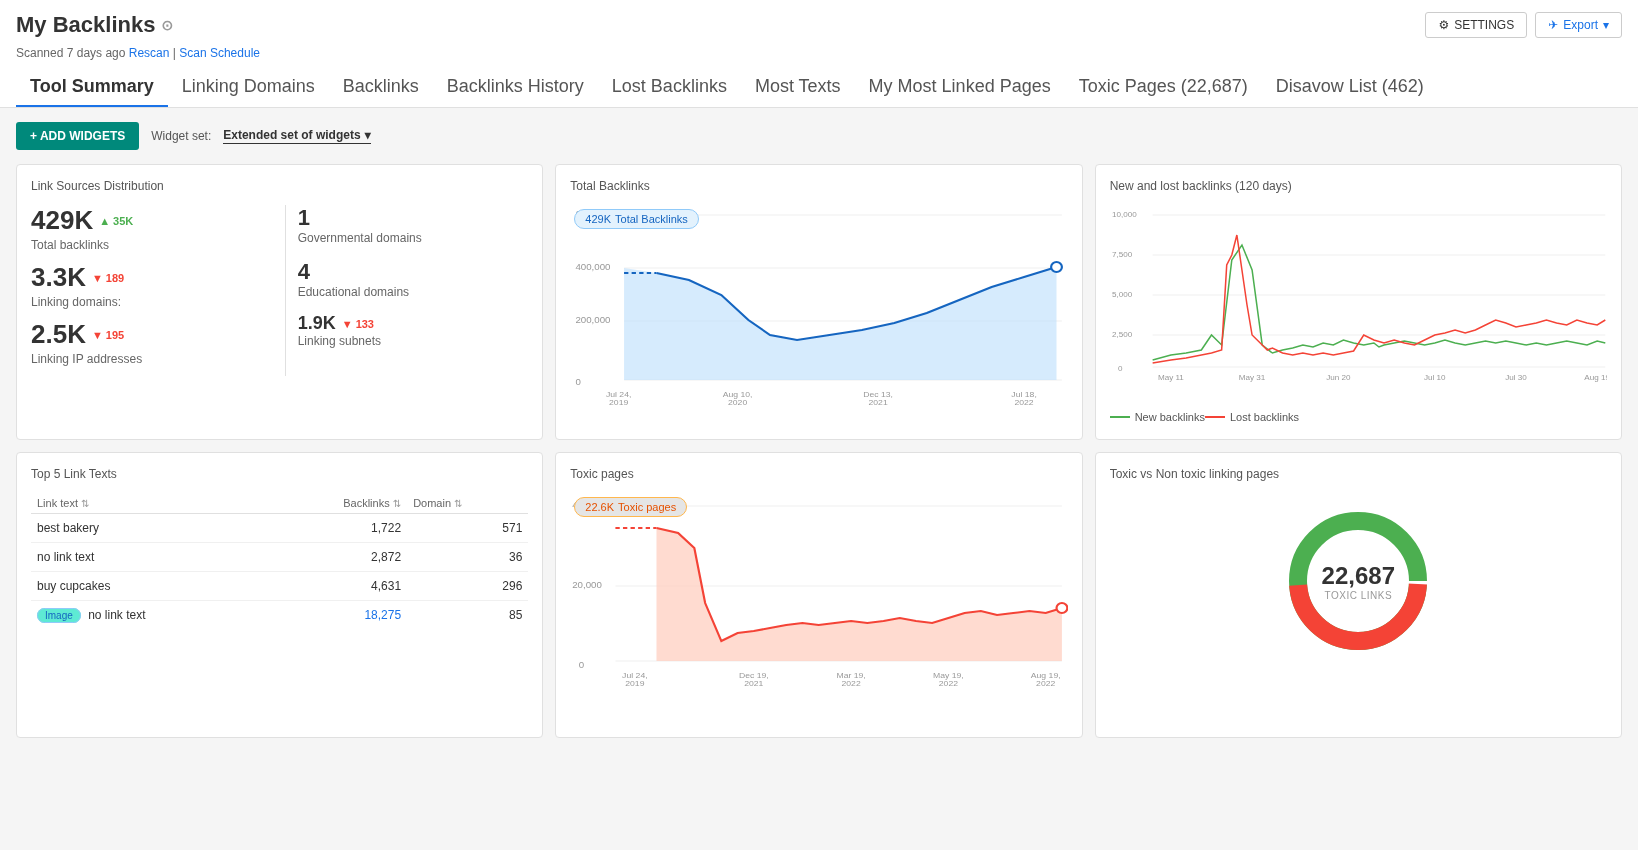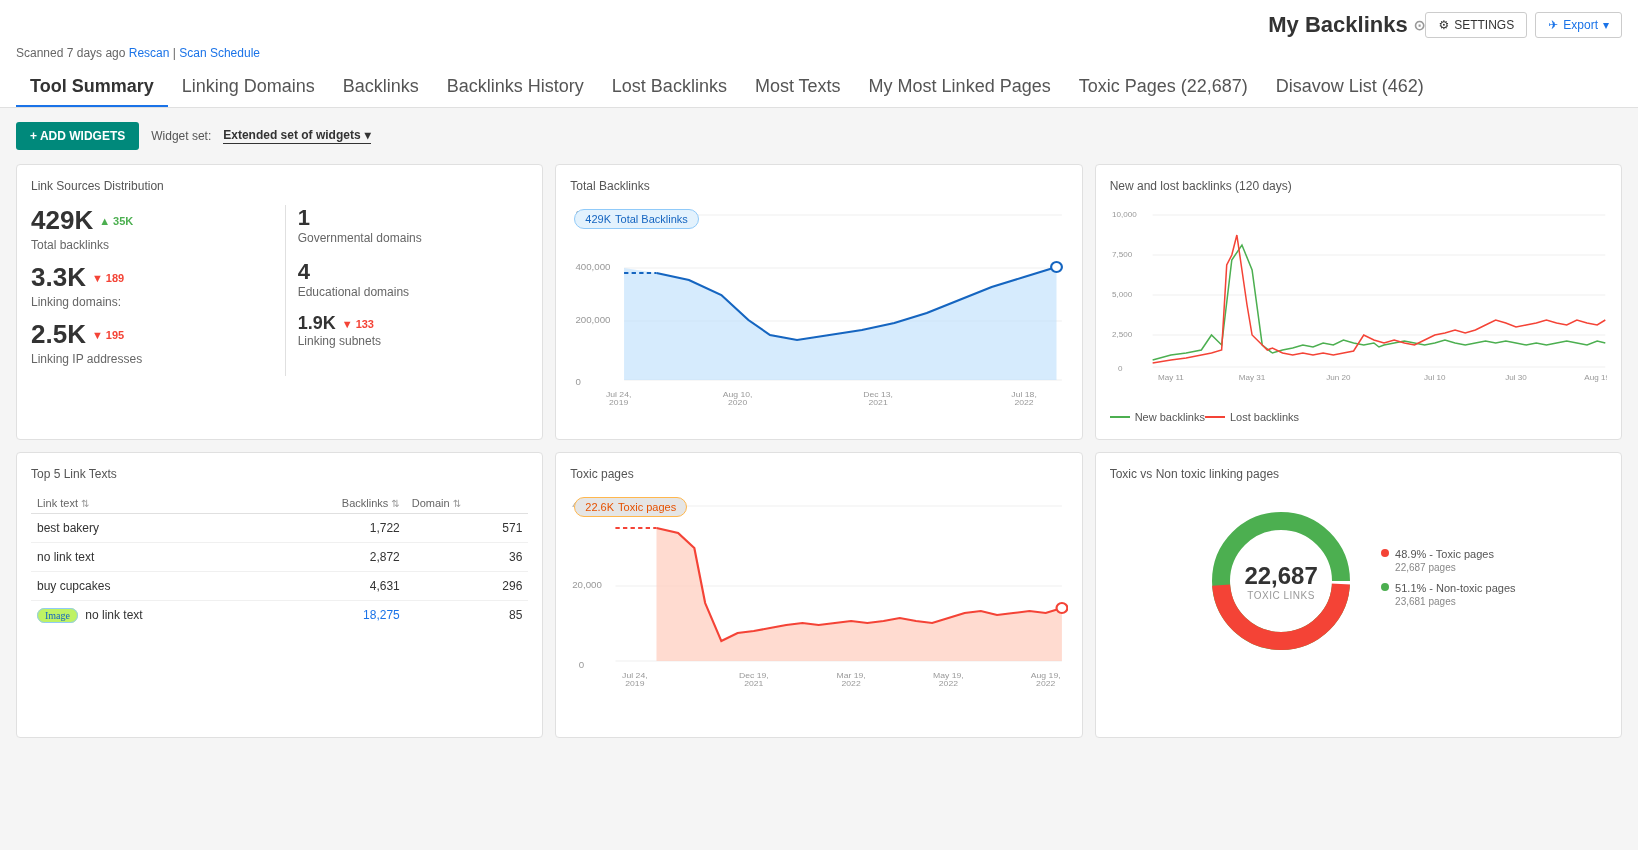--- a/index.html
+++ b/index.html
@@ -1,19 +1,19 @@
 <!DOCTYPE html>
 <html><head>
   <meta charset="utf-8">
   <style>
     * { box-sizing: border-box; margin: 0; padding: 0; }
     body { font-family: Arial, sans-serif; background: #f5f5f5; color: #333; font-size: 13px; }
     
     .top-bar { background: #fff; padding: 12px 16px 0; border-bottom: 1px solid #e0e0e0; }
-    .top-bar-header { display: flex; justify-content: flex-end; align-items: center; margin-bottom: 8px; }
+    .top-bar-header { display: flex; justify-content: space-between; align-items: center; margin-bottom: 8px; }
     .page-title { font-size: 22px; font-weight: bold; display: flex; align-items: center; gap: 6px; }
     .help-icon { color: #999; font-size: 14px; cursor: pointer; }
     .top-actions { display: flex; gap: 8px; }
     .settings-btn { border: 1px solid #ccc; background: #fff; padding: 5px 12px; border-radius: 3px; cursor: pointer; display: flex; align-items: center; gap: 5px; font-size: 12px; color: #333; }
     .export-btn { border: 1px solid #ccc; background: #fff; padding: 5px 12px; border-radius: 3px; cursor: pointer; display: flex; align-items: center; gap: 5px; font-size: 12px; color: #1a73e8; }
     .scan-info { font-size: 12px; color: #666; margin-bottom: 8px; }
     .scan-info a { color: #1a73e8; text-decoration: none; cursor: pointer; }
     .nav-tabs { display: flex; gap: 0; }
     .nav-tab { padding: 8px 14px; cursor: pointer; font-size: 18px; color: #555; border-bottom: 2px solid transparent; white-space: nowrap; }
     .nav-tab.active { color: #333; font-weight: bold; border-bottom: 2px solid #1a73e8; }
@@ -47,21 +47,21 @@
     .toxic-badge { background: #e5e5e5; border: 1px solid #ffb74d; color: #e65100; }
     
     .chart-svg { width: 100%; }
     
     
     .link-texts-table { width: 100%; border-collapse: collapse; margin-top: 4px; }
     .link-texts-table th { font-size: 11px; color: #666; font-weight: normal; padding: 4px 6px; border-bottom: 1px solid #e0e0e0; text-align: left; cursor: pointer; }
     .link-texts-table th .sort-icon { color: #999; font-size: 10px; }
     .link-texts-table td { padding: 7px 6px; border-bottom: 1px solid #f0f0f0; font-size: 12px; }
     .link-texts-table tr:last-child td { border-bottom: none; }
-    .img-badge { background: #bef264; border: 1px solid #90caf9; border-radius: 10px; padding: 1px 7px; font-size: 10px; color: #1565c0; margin-right: 4px; font-family: Liberation Serif, serif; }
+    .img-badge { background: #5eead4; border: 1px solid #90caf9; border-radius: 10px; padding: 1px 7px; font-size: 10px; color: #1565c0; margin-right: 4px; }
     
     
     .donut-container { display: flex; align-items: center; justify-content: center; gap: 20px; margin-top: 8px; }
     .donut-num { font-size: 24px; font-weight: bold; color: #333; }
     .donut-label { font-size: 10px; color: #999; text-transform: uppercase; letter-spacing: 0.5px; }
     .donut-legend { font-size: 11px; }
     .legend-item { display: flex; align-items: flex-start; gap: 6px; margin-bottom: 8px; }
     .legend-dot { width: 8px; height: 8px; border-radius: 50%; margin-top: 2px; flex-shrink: 0; }
     .legend-text { color: #555; line-height: 1.4; }
     .legend-subtext { color: #888; font-size: 10px; }
@@ -342,32 +342,16 @@
 
             <circle cx="80" cy="80" r="60" fill="none" stroke="#f44336" stroke-width="18" stroke-dasharray="184 193" stroke-dashoffset="-94" transform="rotate(-90 80 80)"></circle>
 
             <circle cx="80" cy="80" r="60" fill="none" stroke="#fff" stroke-width="20" stroke-dasharray="3 374" stroke-dashoffset="0"></circle>
           </svg>
           <div style="position:absolute; top:50%; left:50%; transform:translate(-50%,-50%); text-align:center;">
             <div class="donut-num">22,687</div>
             <div class="donut-label">TOXIC LINKS</div>
           </div>
         </div>
-        <div class="donut-legend">
-          <div class="legend-item">
-            <div class="legend-dot" style="background:#f44336;"></div>
-            <div>
-              <div class="legend-text">48.9% - Toxic pages</div>
-              <div class="legend-subtext">22,687 pages</div>
-            </div>
-          </div>
-          <div class="legend-item">
-            <div class="legend-dot" style="background:#4caf50;"></div>
-            <div>
-              <div class="legend-text">51.1% - Non-toxic pages</div>
-              <div class="legend-subtext">23,681 pages</div>
-            </div>
-          </div>
-        </div>
       </div>
     </div>
   </div>
 </div>
 
 </body></html>

